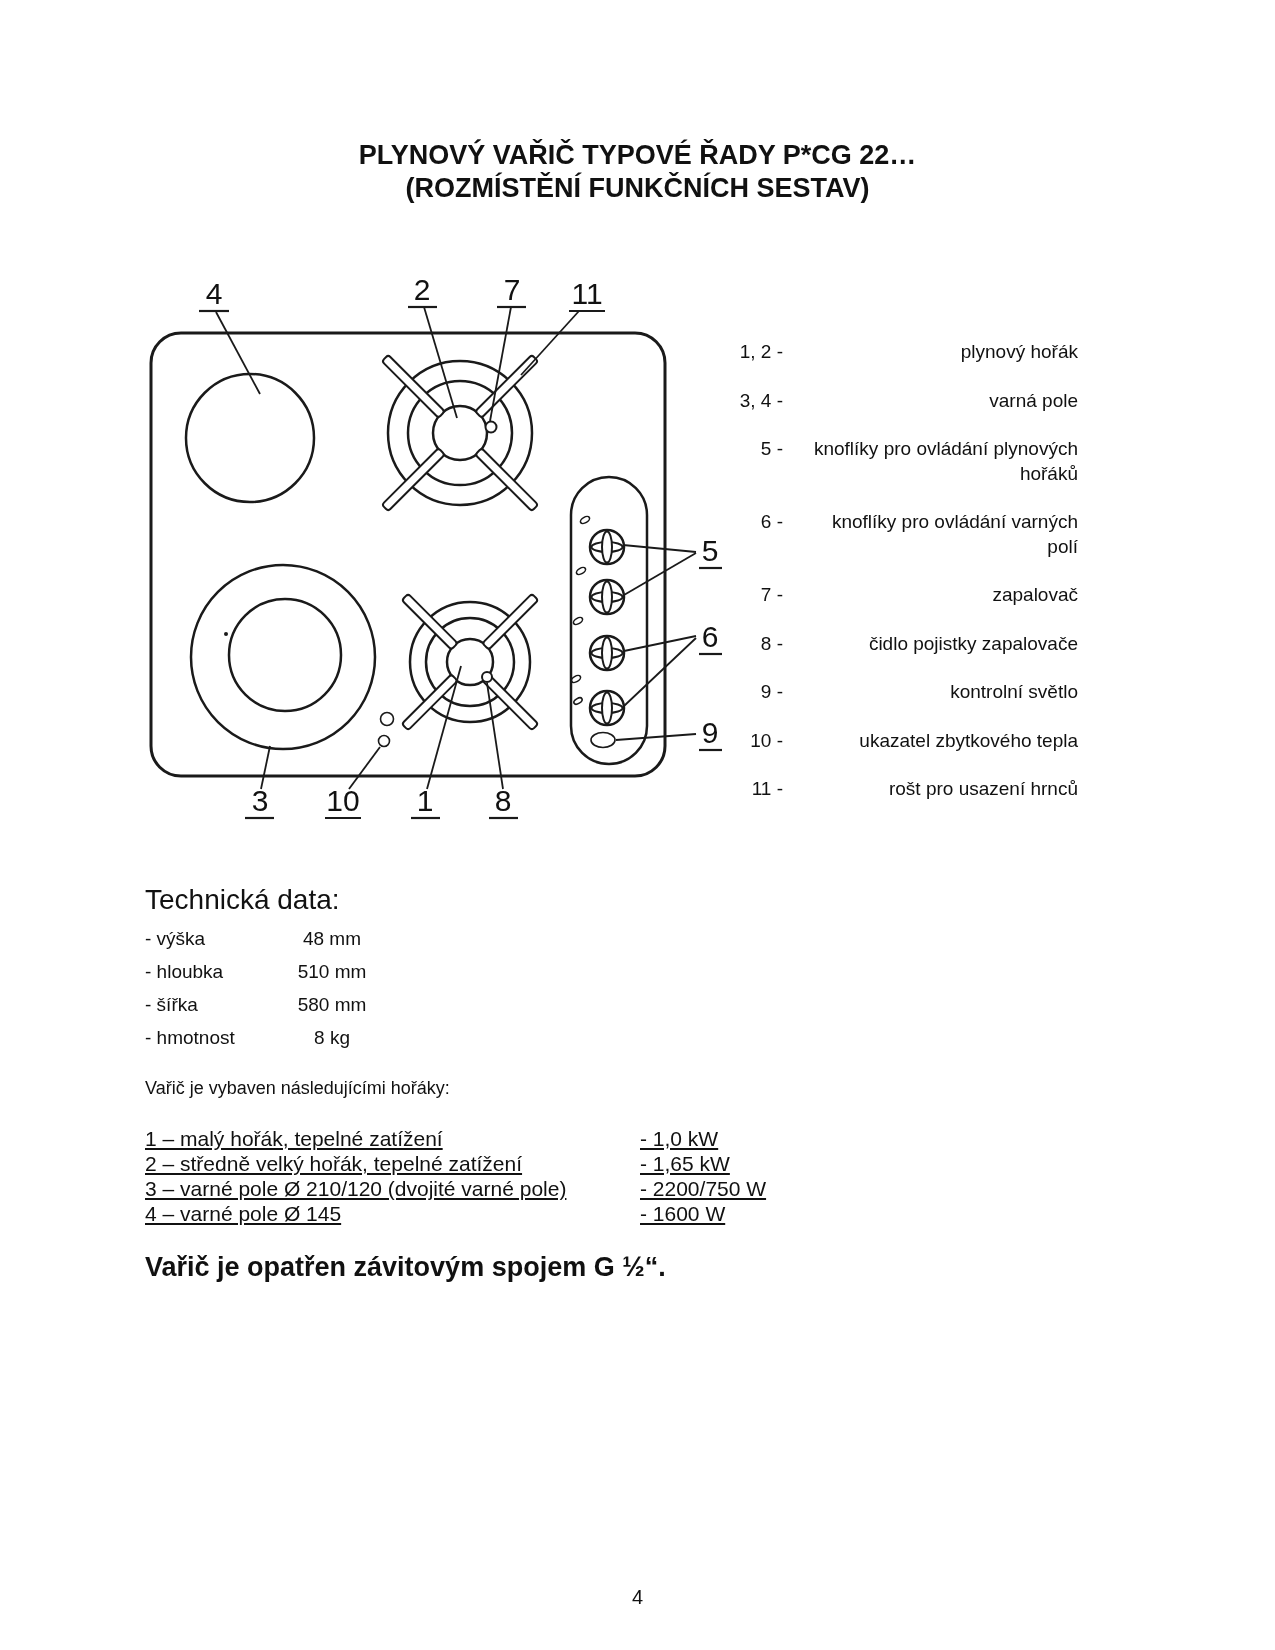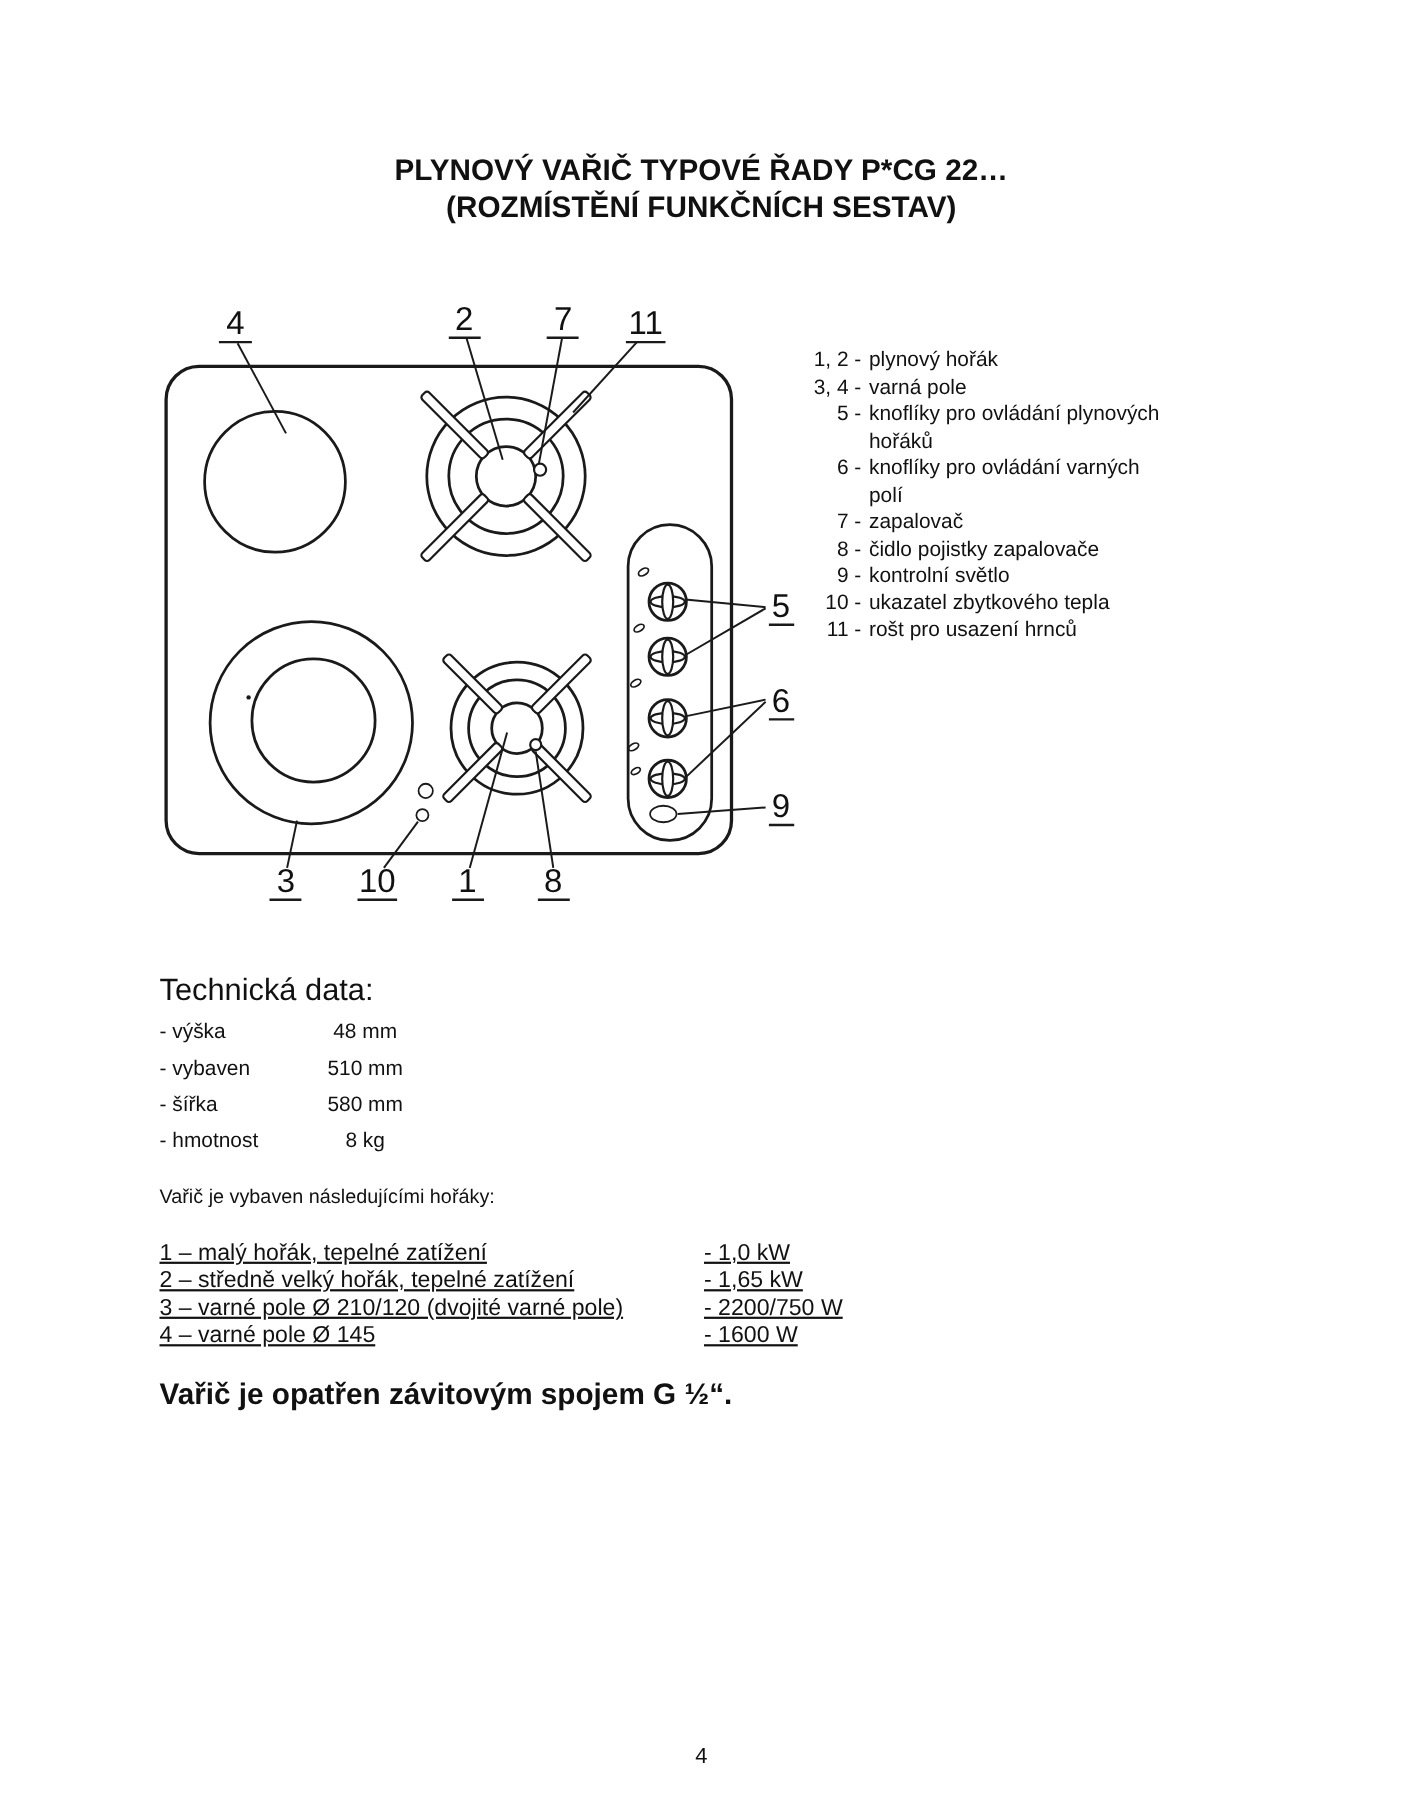--- a/index.html
+++ b/index.html
@@ -7,23 +7,23 @@
   body {
     width:1275px; height:1650px; position:relative;
     font-family:"Liberation Sans", sans-serif; color:#111;
     overflow:hidden;
   }
   .title-block { position:absolute; top:139px; left:0; width:100%; text-align:center;
     font-weight:bold; font-size:27px; line-height:33px; }
   .diagram { position:absolute; left:130px; top:268px; }
   .legend { position:absolute; left:726px; top:316px; width:352px;
     font-size:19px; line-height:24.5px; }
-  .legend-row { display:grid; grid-template-columns:57px 1fr; column-gap:7px; }
+  .legend-row { display:grid; grid-template-columns:57px 1fr; column-gap:7px;margin-top:24px; }
   .legend-num { text-align:right; white-space:nowrap; }
-  .legend-text { white-space:pre-line; }
+  .legend-text { white-space:pre-line;text-align:right; }
   .tech-heading { position:absolute; left:145px; top:884px; font-size:28px; font-weight:normal; }
   .tech-table { position:absolute; left:145px; top:929px; font-size:19px; }
   .tech-row { display:grid; grid-template-columns:112px 150px; line-height:20px; margin-bottom:13px; }
   .tech-value { text-align:center; }
   .burners-heading { position:absolute; left:145px; top:1078px; font-size:18px;
     }
   .burner-table { position:absolute; left:145px; top:1126px; font-size:21px; width:820px; }
   .burner-row { display:grid; grid-template-columns:495px 1fr; line-height:25px;text-decoration:underline; }
   .note { position:absolute; left:145px; top:1252px; font-size:27px; font-weight:bold; }
   .page-number { position:absolute; top:1586px; left:0; width:100%; text-align:center; font-size:20px; }
@@ -205,21 +205,21 @@
     </div>
   </div>
 
   <h2 class="tech-heading">Technická data:</h2>
   <div class="tech-table">
     <div class="tech-row">
       <span>- výška</span>
       <span class="tech-value">48 mm</span>
     </div>
     <div class="tech-row">
-      <span>- vybaven</span>
+      <span>- hloubka</span>
       <span class="tech-value">510 mm</span>
     </div>
     <div class="tech-row">
       <span>- šířka</span>
       <span class="tech-value">580 mm</span>
     </div>
     <div class="tech-row">
       <span>- hmotnost</span>
       <span class="tech-value">8 kg</span>
     </div>

